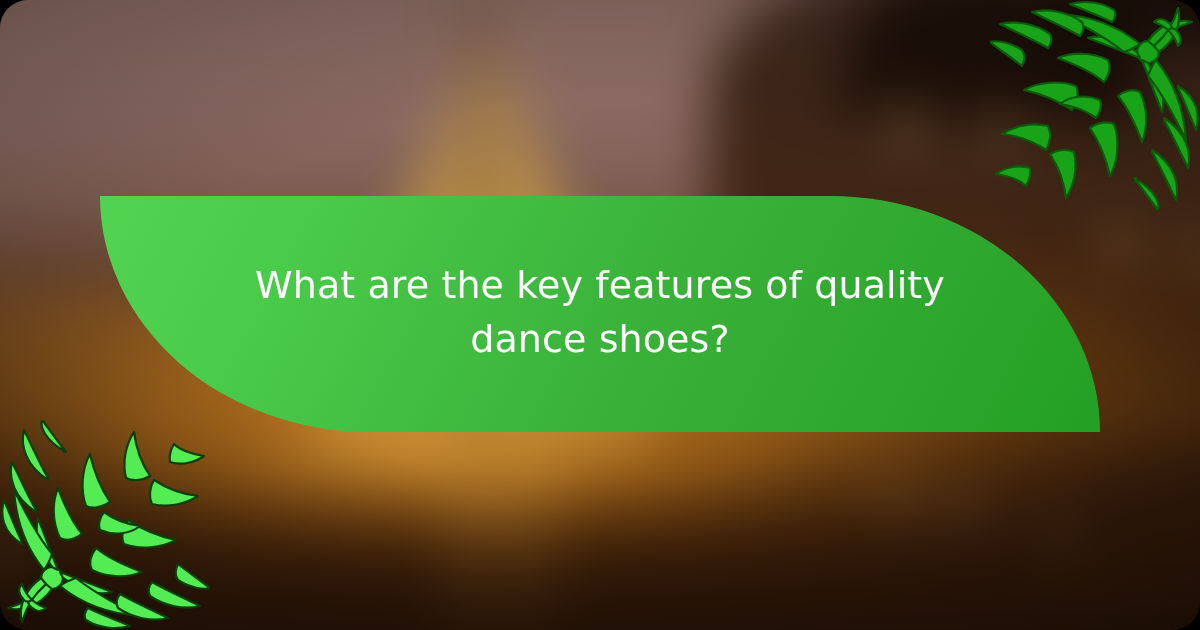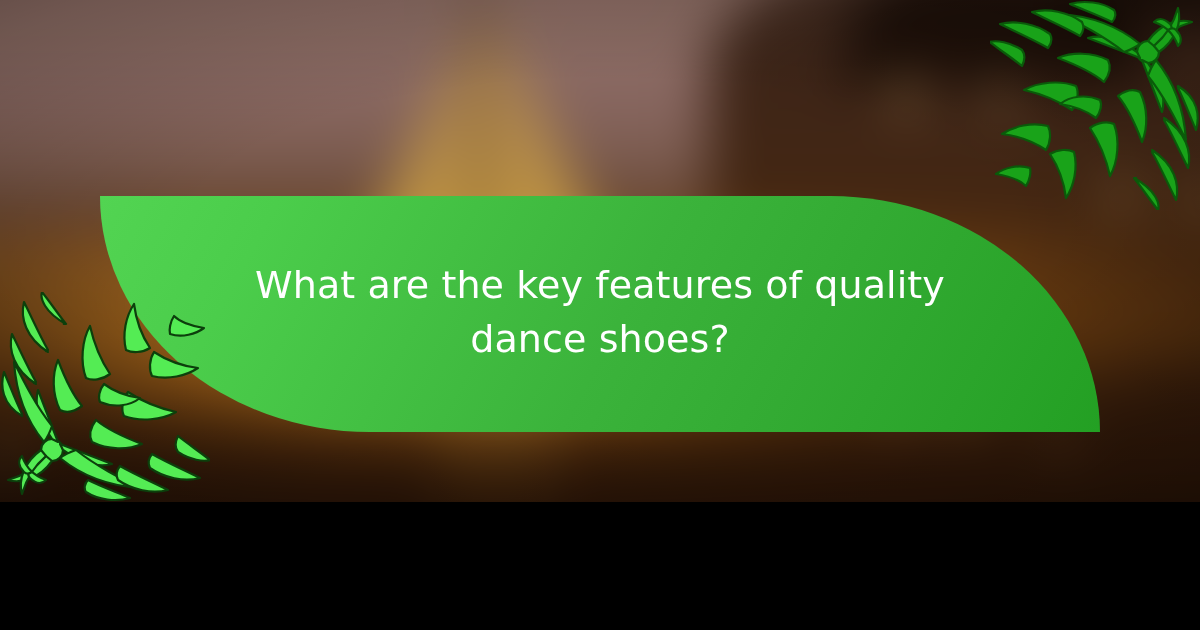--- a/index.html
+++ b/index.html
@@ -7,22 +7,23 @@
     padding: 0;
     background: #000;
   }
   body {
     font-family: "DejaVu Sans", sans-serif;
   }
 
   .canvas {
     position: relative;
     width: 1200px;
-    height: 502px;
+    height: 630px;
     overflow: hidden;
+    border-radius: 28px;
   }
 
   
   .bg {
     position: absolute;
     inset: 0;
     overflow: hidden;
   }
   .bg-layer {
     position: absolute;

